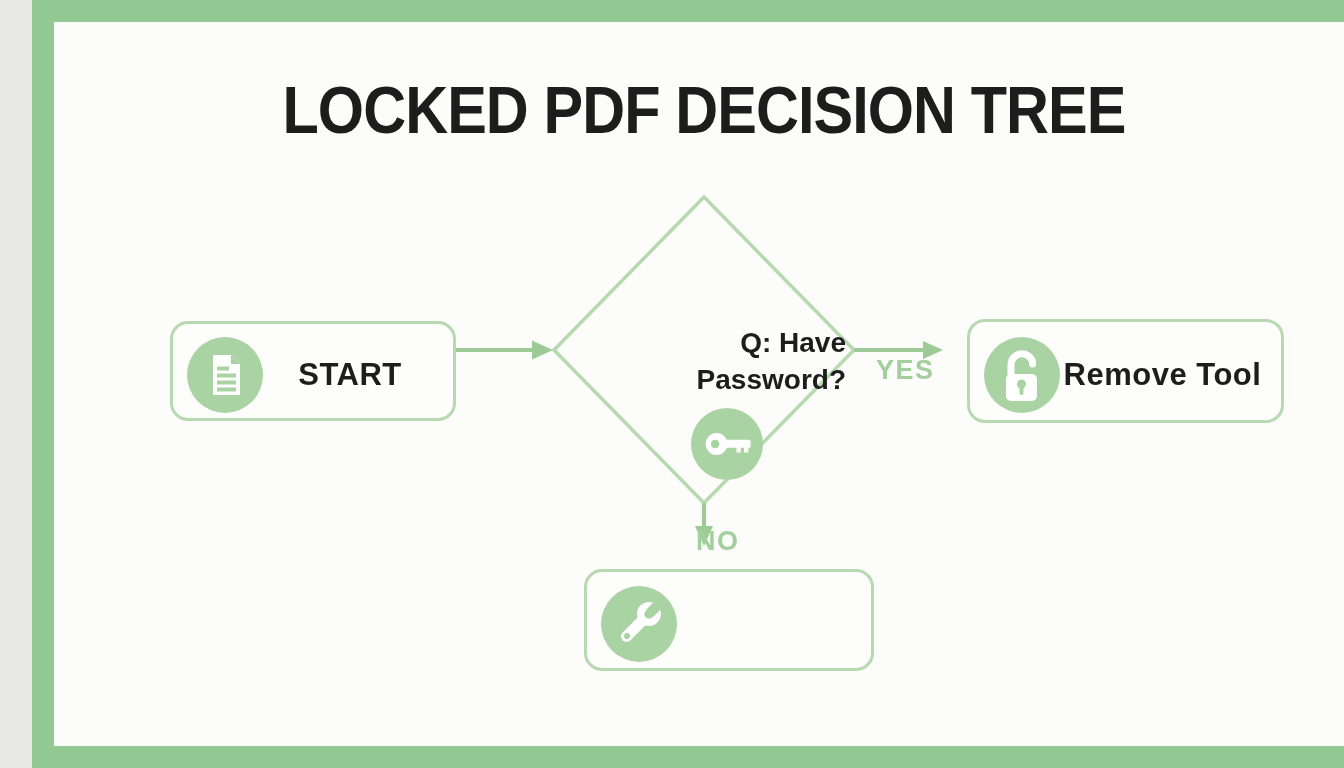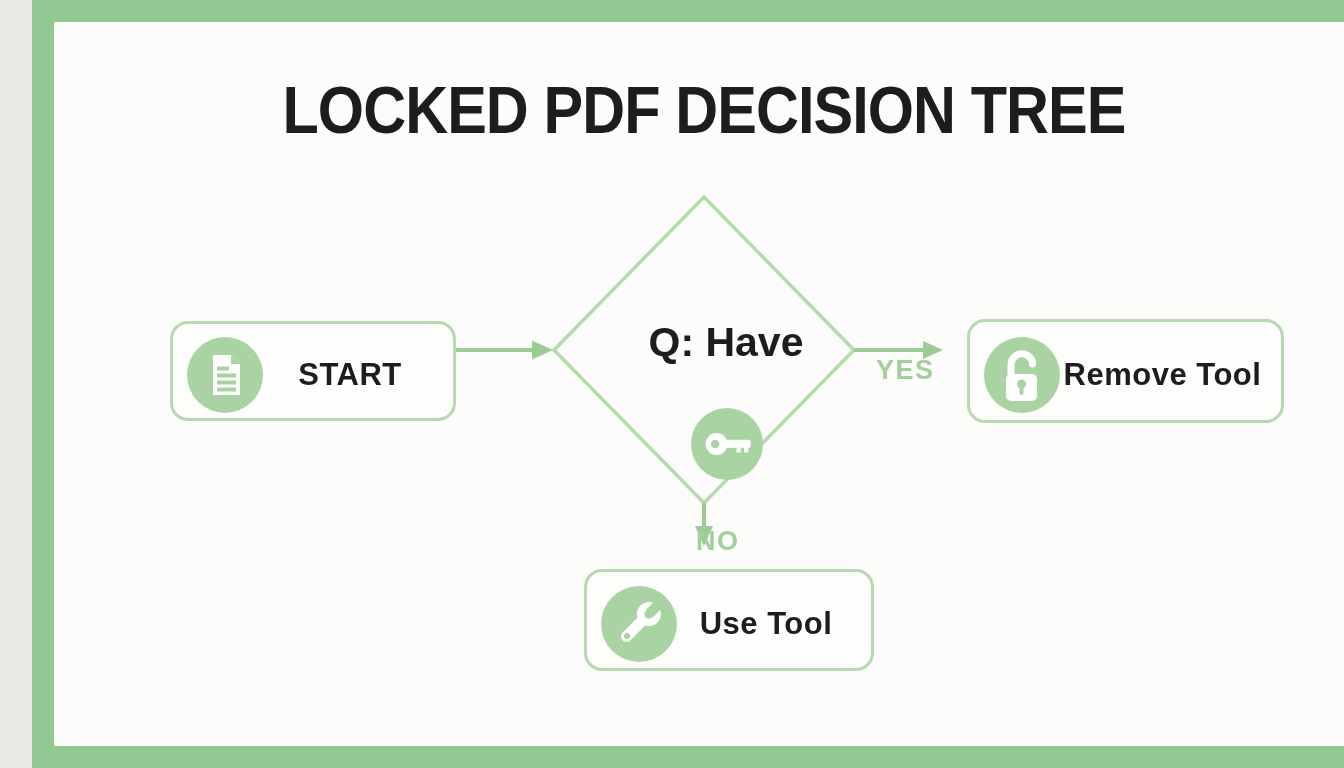--- a/index.html
+++ b/index.html
@@ -65,22 +65,22 @@
   }
   .box-start       { left: 116px; top: 299px; width: 286px; height: 100px; }
   .box-remove-lock { left: 913px; top: 297px; width: 317px; height: 104px; }
   .box-use-tool    { left: 530px; top: 547px; width: 290px; height: 102px; }
 
   .decision-text {
     position: absolute;
     left: 552px;
     top: 302px;
     width: 240px;
-    text-align: center;
-    font-size: 41px;
+    text-align: right;
+    font-size: 28px;
     font-weight: bold;
     line-height: 37px;
     color: #1d1d1d;
     z-index: 2;
   }
   .decision-icon {
     position: absolute;
     left: 637px;
     top: 386px;
     width: 72px;
@@ -134,20 +134,21 @@
       <rect x="30" y="29.5" width="12" height="4" fill="#a9d3a2"></rect>
       <rect x="30" y="36.5" width="19" height="4" fill="#a9d3a2"></rect>
       <rect x="30" y="43.5" width="19" height="4" fill="#a9d3a2"></rect>
       <rect x="30" y="50.5" width="19" height="4" fill="#a9d3a2"></rect>
     </svg>
     <div class="node-label">START</div>
   </div>
 
   <div class="decision-text">
     <div>Q: Have</div>
+    <div>Password?</div>
   </div>
   <svg class="decision-icon" viewBox="0 0 76 76">
     <circle cx="38" cy="38" r="38" fill="#a9d3a2"></circle>
     <circle cx="27" cy="38" r="11.5" fill="#ffffff"></circle>
     <circle cx="25.5" cy="38" r="4.5" fill="#a9d3a2"></circle>
     <rect x="36" y="33.5" width="27" height="8.5" rx="2" fill="#ffffff"></rect>
     <rect x="48" y="40" width="4.5" height="7" fill="#ffffff"></rect>
     <rect x="56" y="40" width="4.5" height="7" fill="#ffffff"></rect>
   </svg>
 
@@ -166,19 +167,18 @@
     <svg class="icon-circle" viewBox="0 0 76 76">
       <circle cx="38" cy="38" r="38" fill="#a9d3a2"></circle>
       <g transform="rotate(45 38 38)">
         <circle cx="38" cy="24" r="12" fill="#ffffff"></circle>
         <rect x="33" y="6" width="10" height="17" fill="#a9d3a2"></rect>
         <circle cx="38" cy="24" r="4.5" fill="#a9d3a2"></circle>
         <rect x="32.5" y="30" width="11" height="31" rx="5.5" fill="#ffffff"></rect>
         <circle cx="38" cy="55" r="3" fill="#a9d3a2"></circle>
       </g>
     </svg>
-    <div class="node-label">Use Tool</div>
   </div>
 
   <div class="edge-label label-yes">YES</div>
   <div class="edge-label label-no">NO</div>
 
 </div>
 
 </body></html>

